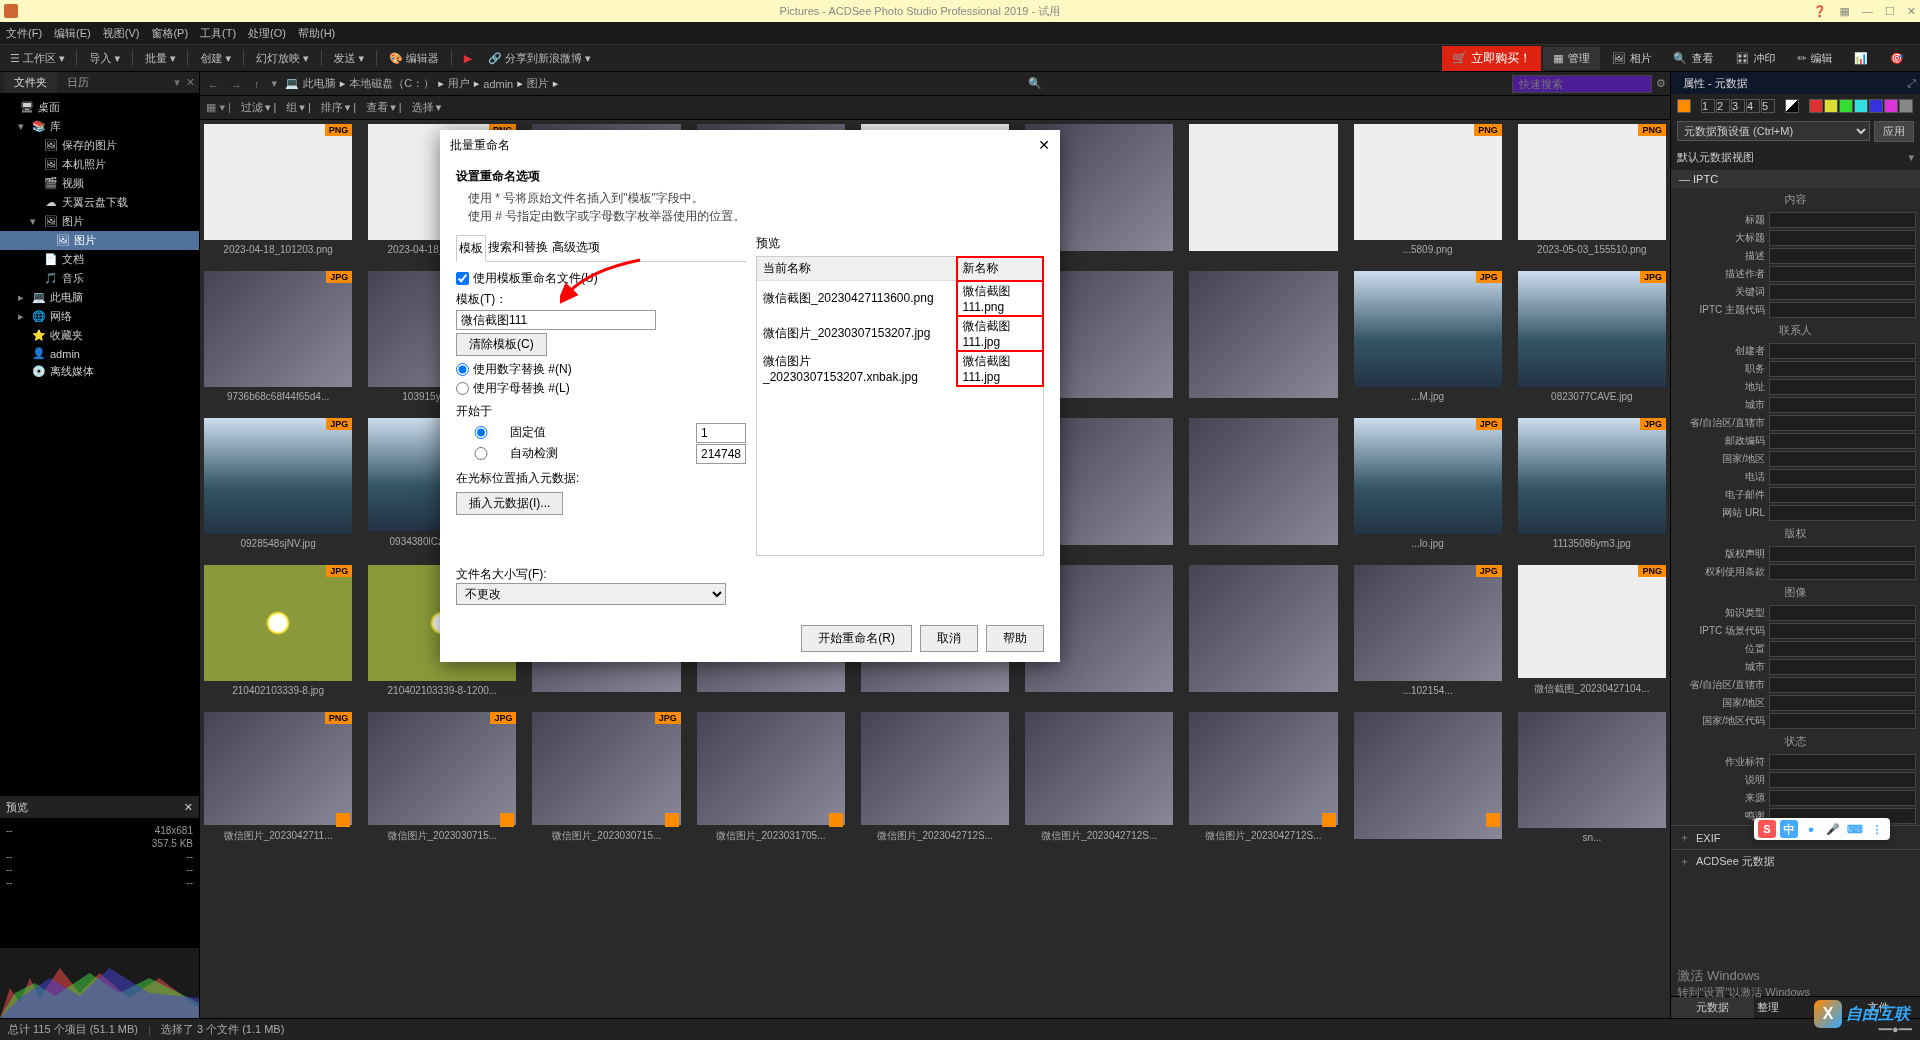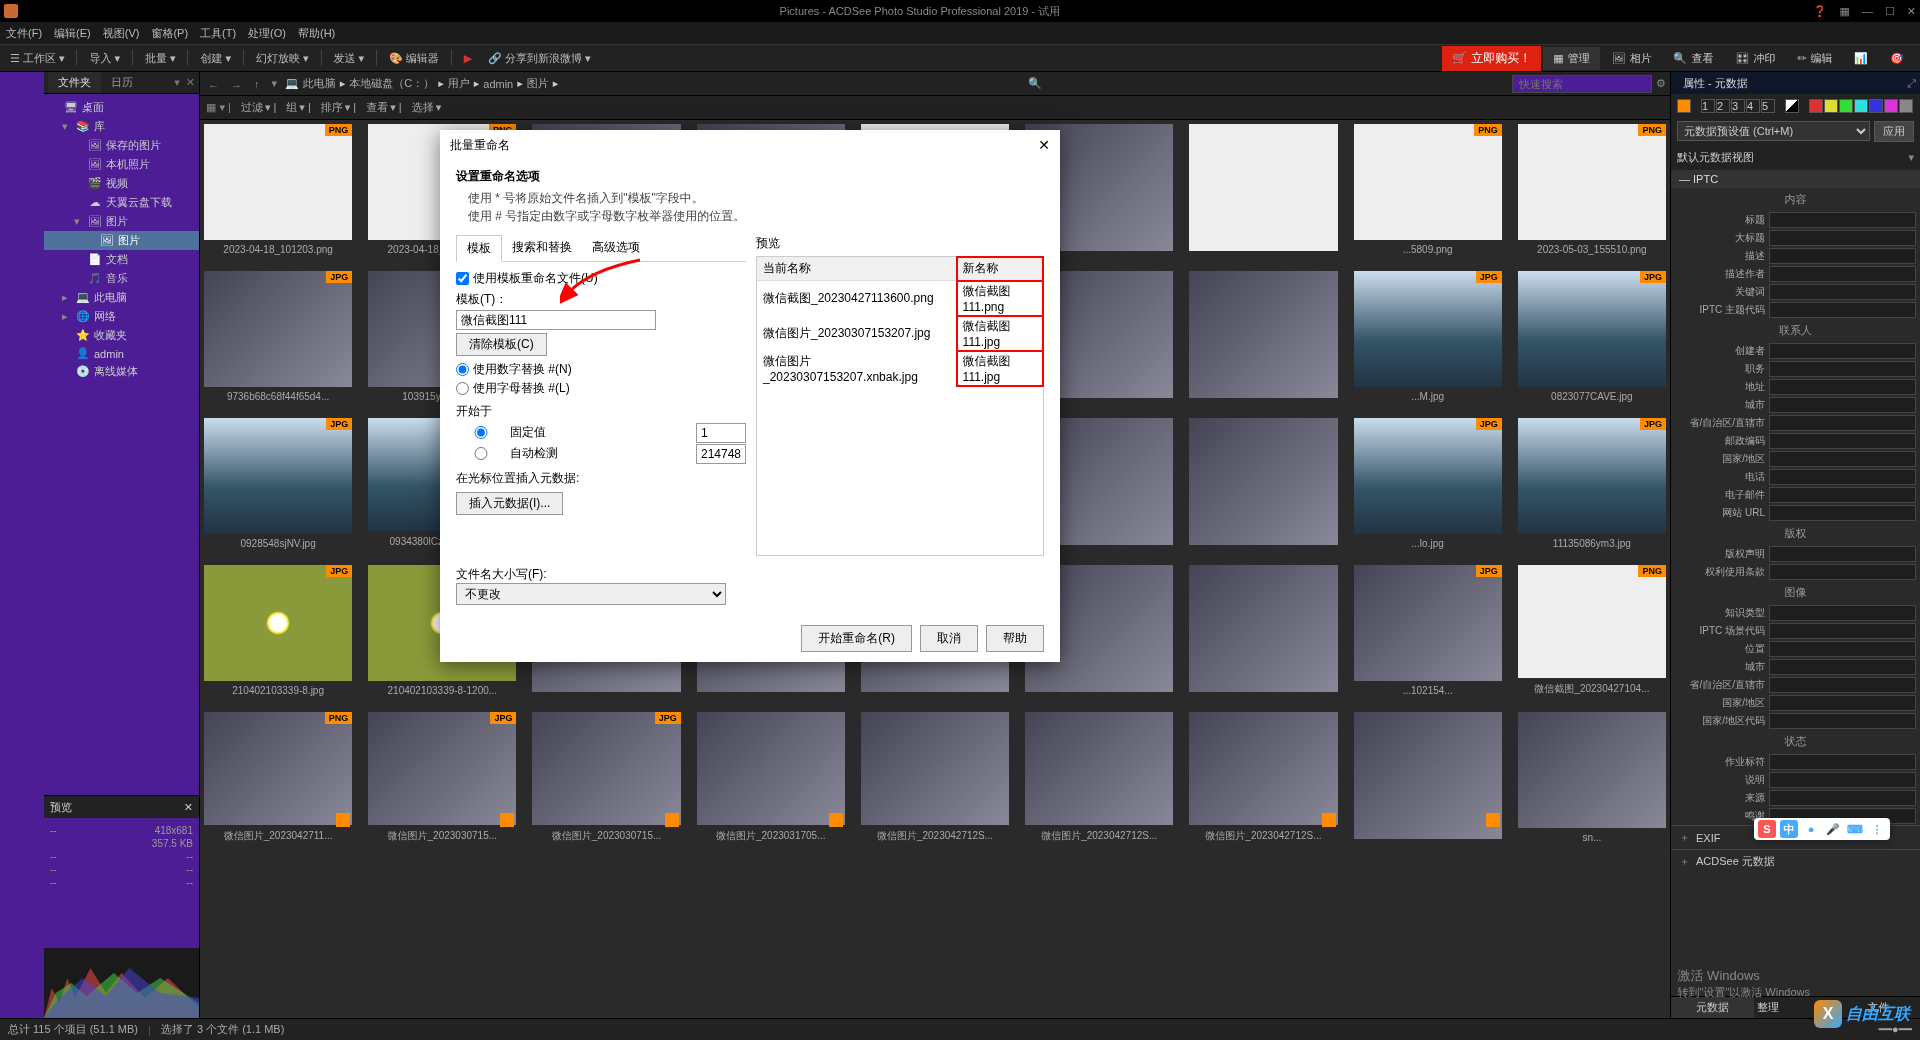--- a/index.html
+++ b/index.html
@@ -1,19 +1,19 @@
 <!DOCTYPE html>
 <html><head>
 <meta charset="utf-8">
 <style>
 * { margin: 0; padding: 0; box-sizing: border-box; font-family: "Microsoft YaHei", "SimHei", sans-serif; }
 body { background: #1e1e1e; color: #ccc; font-size: 11px; overflow: hidden; width: 1920px; height: 1040px; position: relative; }
 
 
-.titlebar { height: 22px; background: #000000; display: flex; align-items: center; padding: 7px 4px; justify-content: center; }
+.titlebar { height: 22px; background: #fef9c3; display: flex; align-items: center; padding: 7px 4px; justify-content: center; }
 .titlebar .logo { width: 14px; height: 14px; background: #c63; border-radius: 2px; margin-right: 8px; }
 .titlebar .title { flex: 1; text-align: center; color: #888; font-size: 11px; }
 .titlebar .winbtns { display: flex; gap: 12px; color: #888; }
 .titlebar .winbtns span { cursor: pointer; }
 
 
 .menubar { height: 22px; background: #1a1a1a; display: flex; align-items: center; padding: 0 6px; gap: 12px; color: #bbb; }
 .menubar span { cursor: pointer; }
 
 
@@ -22,21 +22,21 @@
 .toolbar .sep { width: 1px; height: 16px; background: #444; }
 
 
 .modebar { margin-left: auto; display: flex; align-items: center; gap: 2px; }
 .modebar .buy { background: #d21; color: #fff; padding: 4px 10px; font-size: 12px; display: flex; align-items: center; gap: 4px; }
 .modebar .mode { padding: 4px 10px; display: flex; align-items: center; gap: 4px; cursor: pointer; }
 .modebar .mode.active { background: #333; }
 
 
 .main { display: flex; height: calc(100% - 22px - 22px - 28px - 22px); }
-.left-panel { width: 200px; background: #4c1d95; display: flex; flex-direction: column; border-right: 1px solid #000; padding-left: 44px; }
+.left-panel { width: 200px; background: #000000; display: flex; flex-direction: column; border-right: 1px solid #000; }
 .center-panel { flex: 1; background: #2a2a2a; display: flex; flex-direction: column; }
 .right-panel { width: 250px; background: #2a2a2a; border-left: 1px solid #000; display: flex; flex-direction: column; }
 
 
 .panel-tabs { height: 22px; background: #222; display: flex; align-items: center; border-bottom: 1px solid #000; padding: 0 4px; }
 .panel-tabs .tab { padding: 3px 10px; color: #999; cursor: pointer; }
 .panel-tabs .tab.active { background: #2a2a2a; color: #ddd; }
 .panel-tabs .panel-btns { margin-left: auto; display: flex; gap: 6px; color: #777; }
 
 
@@ -102,21 +102,21 @@
 .dialog { position: absolute; left: 440px; top: 130px; width: 620px; background: #fff; color: #000; font-size: 12px; box-shadow: 0 4px 20px rgba(0,0,0,0.5); }
 .dialog-title { height: 30px; display: flex; align-items: center; padding: 0 10px; font-size: 12px; }
 .dialog-title .close { margin-left: auto; cursor: pointer; font-size: 14px; }
 .dialog-body { padding: 0 16px 10px; }
 .dialog-body h4 { font-size: 12px; font-weight: bold; margin: 8px 0 4px; }
 .dialog-body .desc { color: #444; font-size: 12px; padding-left: 12px; line-height: 1.5; }
 .dialog .cols { display: flex; gap: 10px; margin-top: 10px; }
 .dialog .col-left { flex: 0 0 290px; }
 .dialog .col-right { flex: 1; }
 .dialog .inner-tabs { display: flex; border-bottom: 1px solid #ccc; }
-.dialog .inner-tabs .itab { padding: 4px 10px; cursor: pointer; }
+.dialog .inner-tabs .itab { padding: 4px 2px; cursor: pointer; }
 .dialog .inner-tabs .itab.active { border: 1px solid #ccc; border-bottom: 1px solid #fff; margin-bottom: -1px; background: #fff; }
 .dialog .form-area { padding: 8px 0; }
 .dialog .form-area label { display: block; margin: 4px 0 2px; }
 .dialog .form-area .cb { display: flex; align-items: center; gap: 4px; }
 .dialog .form-area input[type=text] { width: 200px; border: 1px solid #999; padding: 2px 4px; font-size: 12px; }
 .dialog .form-area button { border: 1px solid #999; background: #eee; padding: 2px 12px; font-size: 12px; margin: 3px 0; }
 .dialog .form-area .radio { display: flex; align-items: center; gap: 4px; margin: 2px 0; }
 .dialog .form-area .spin-row { display: flex; align-items: center; gap: 6px; }
 .dialog .form-area .spin-row input { width: 50px; text-align: left; }
 .dialog .preview-box { border: 1px solid #ccc; height: 300px; margin-top: 4px; }

